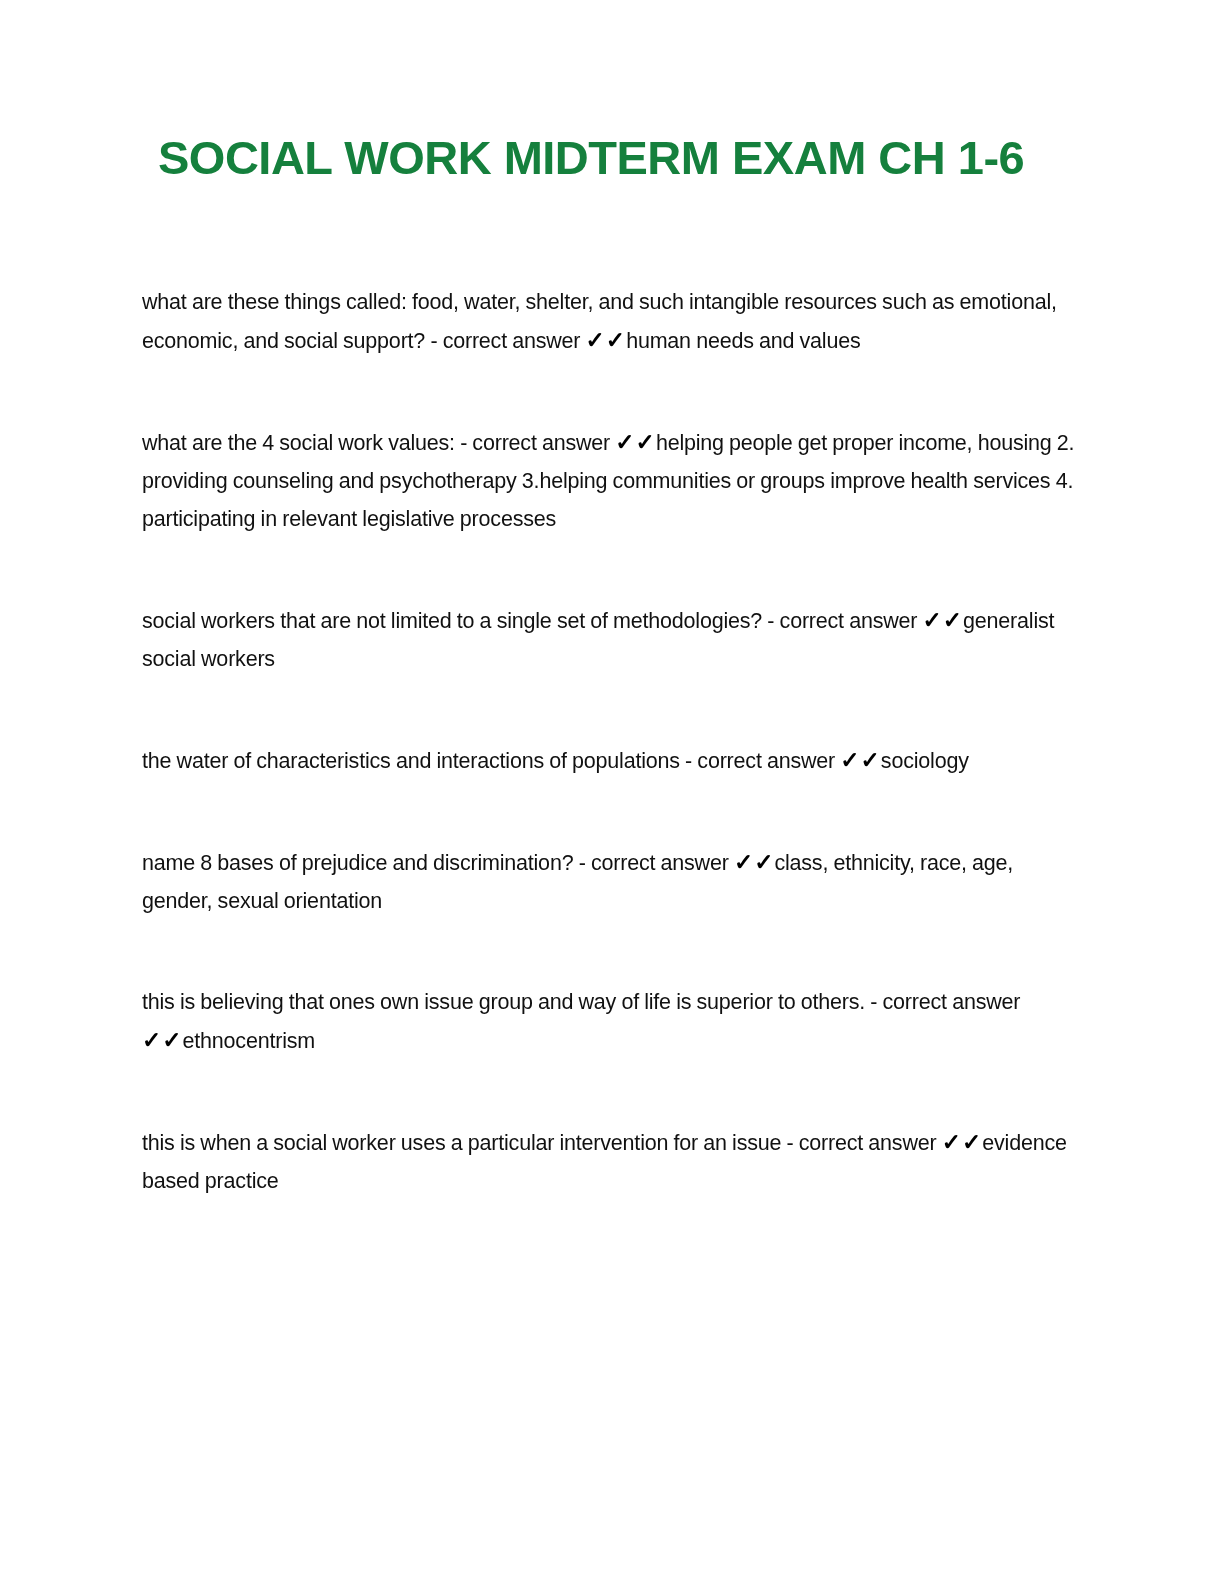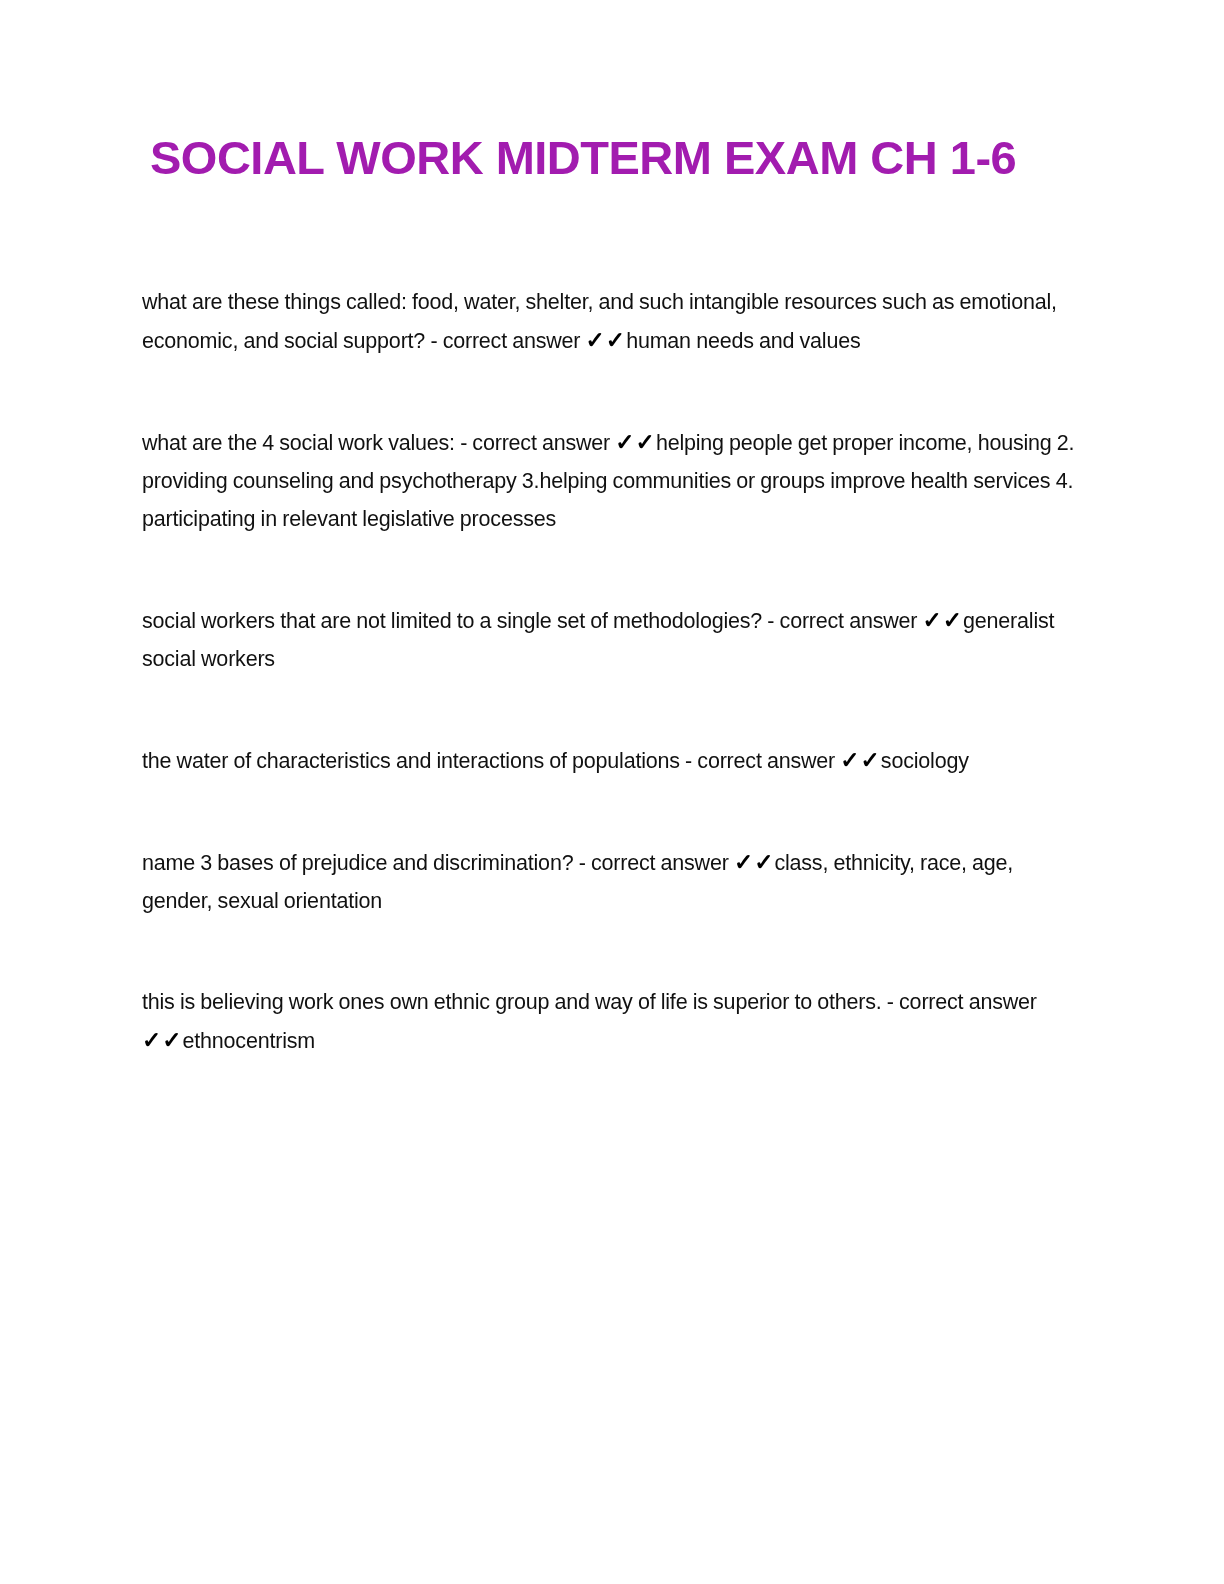--- a/index.html
+++ b/index.html
@@ -12,22 +12,22 @@
     width: 1224px;
     height: 1584px;
     background: #ffffff;
     overflow: hidden;
     font-family: "Liberation Sans", sans-serif;
   }
   .content {
     padding: 128px 142px 0 142px;
   }
   .doc-title {
-    margin: 0 0 95px 8px;
-    color: #a21caf;
+    margin: 0 0 95px 16px;
+    color: #15803d;
     font-size: 47px;
     font-weight: 700;
     line-height: 60px;
     letter-spacing: -0.5px;
   }
   .doc-title .title-line {
     display: block;
   }
   .qa-paragraph {
     margin: 16px 0 63px 0;
@@ -50,17 +50,18 @@
 <div class="page">
   <div class="content">
     <h1 class="doc-title">
       <span class="title-line">SOCIAL WORK MIDTERM EXAM CH 1-6</span>
     </h1>
     <div id="paragraphs">
         <p class="qa-paragraph"><span>what are these things called: food, water, shelter, and such intangible resources such as emotional, economic, and social support?</span><span> - correct answer </span><span class="checkmarks">✓✓</span><span>human needs and values</span></p>
         <p class="qa-paragraph"><span>what are the 4 social work values:</span><span> - correct answer </span><span class="checkmarks">✓✓</span><span>helping people get proper income, housing 2. providing counseling and psychotherapy 3.helping communities or groups improve health services 4. participating in relevant legislative processes</span></p>
         <p class="qa-paragraph"><span>social workers that are not limited to a single set of methodologies?</span><span> - correct answer </span><span class="checkmarks">✓✓</span><span>generalist social workers</span></p>
         <p class="qa-paragraph"><span>the water of characteristics and interactions of populations</span><span> - correct answer </span><span class="checkmarks">✓✓</span><span>sociology</span></p>
-        <p class="qa-paragraph"><span>name 3 bases of prejudice and discrimination?</span><span> - correct answer </span><span class="checkmarks">✓✓</span><span>class, ethnicity, race, age, gender, sexual orientation</span></p>
-        <p class="qa-paragraph"><span>this is believing work ones own ethnic group and way of life is superior to others.</span><span> - correct answer </span><span class="checkmarks">✓✓</span><span>ethnocentrism</span></p>
+        <p class="qa-paragraph"><span>name 8 bases of prejudice and discrimination?</span><span> - correct answer </span><span class="checkmarks">✓✓</span><span>class, ethnicity, race, age, gender, sexual orientation</span></p>
+        <p class="qa-paragraph"><span>this is believing that ones own issue group and way of life is superior to others.</span><span> - correct answer </span><span class="checkmarks">✓✓</span><span>ethnocentrism</span></p>
+        <p class="qa-paragraph"><span>this is when a social worker uses a particular intervention for an issue</span><span> - correct answer </span><span class="checkmarks">✓✓</span><span>evidence based practice</span></p>
       </div>
   </div>
 </div>
 
 </body></html>

